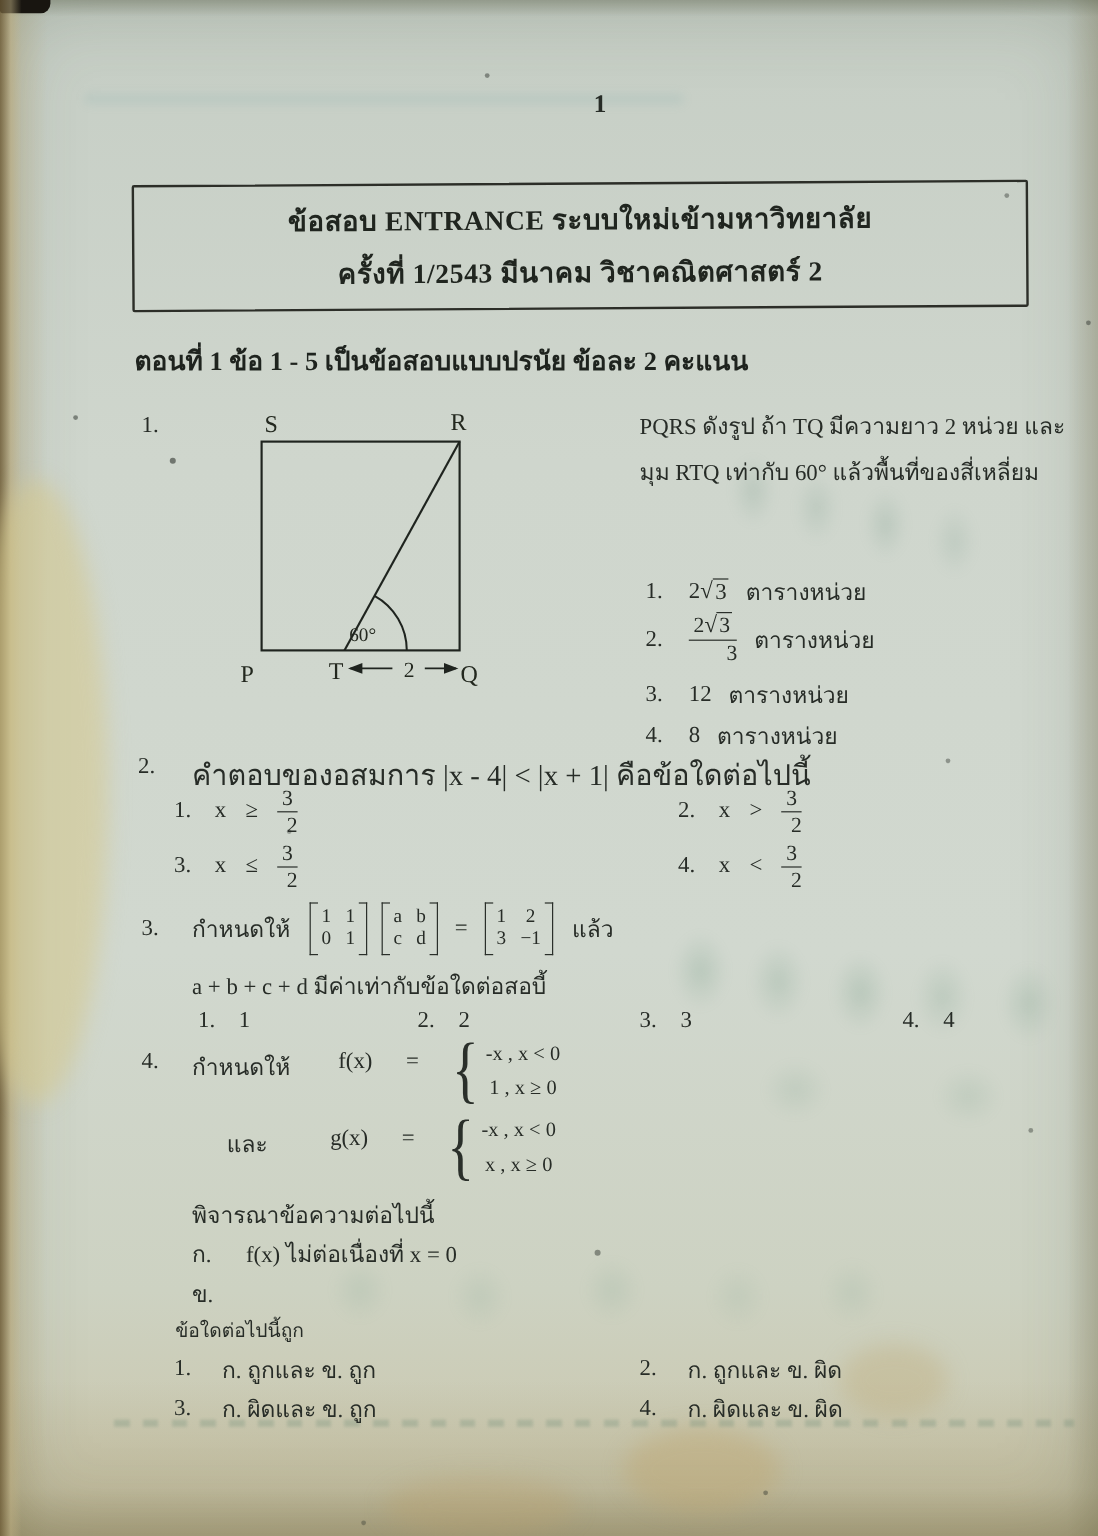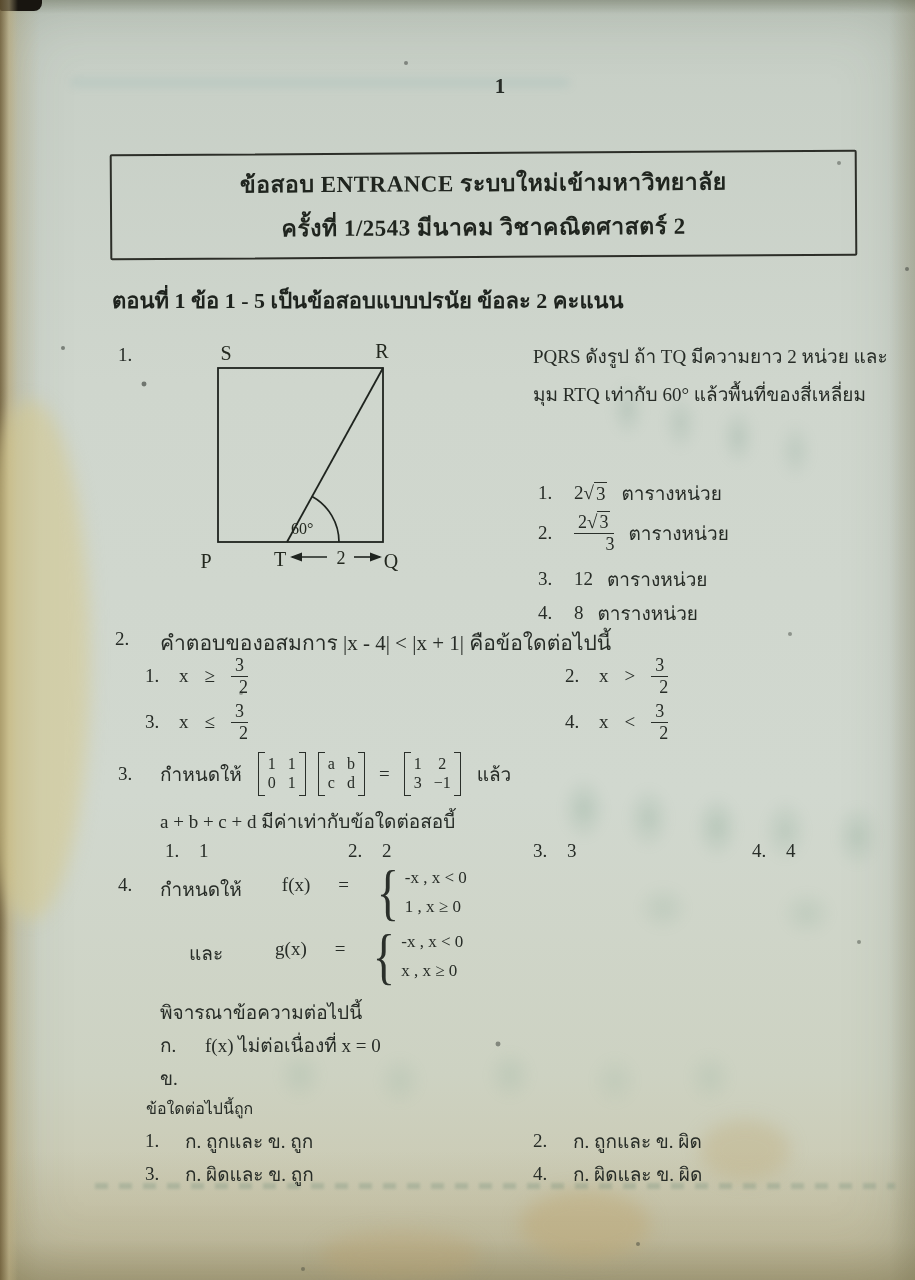--- a/index.html
+++ b/index.html
@@ -32,21 +32,21 @@
   .sq{font-size:19px;}
   .rad{border-top:1.7px solid #2a2f2a;padding:0 2px;}
   
   .mat{display:inline-grid;grid-template-columns:auto auto;column-gap:12px;row-gap:1px;
        padding:3px 10px;position:relative;font-size:16px;line-height:1.15;text-align:center;}
   .mat::before{content:"";position:absolute;top:0;bottom:0;left:0;width:6px;border:1.6px solid #2a2f2a;border-right:none;}
   .mat::after{content:"";position:absolute;top:0;bottom:0;right:0;width:6px;border:1.6px solid #2a2f2a;border-left:none;}
   
   .cases{display:inline-flex;align-items:center;}
   .brace{font-size:62px;font-weight:400;line-height:.85;transform:scaleX(.75);color:#2a2f2a;}
-  .caselines{display:flex;flex-direction:column;gap:9px;font-size:17px;margin-left:2px;}
+  .caselines{display:flex;flex-direction:column;gap:9px;font-size:17px;margin-left:2px;align-items:center;}
   
   .row{display:flex;align-items:center;}
   .qnum{display:inline-block;}
   
   .ghost{position:absolute;filter:blur(4px);opacity:.5;pointer-events:none;}
   .stain{position:absolute;border-radius:50%;filter:blur(9px);pointer-events:none;}
   .specks{position:absolute;top:0;left:0;width:2px;height:2px;border-radius:50%;
     box-shadow:
       405px 62px 0 1px rgba(40,45,40,.45),
       838px 162px 0 1px rgba(40,45,40,.4),
@@ -150,21 +150,21 @@
     <span>12</span>
     <span style="margin-left:14px;">ตารางหน่วย</span>
   </div>
   <div class="abs row" style="left:538px;top:598px;font-size:19px;">
     <span class="qnum" style="width:36px;">4.</span>
     <span>8</span>
     <span style="margin-left:14px;">ตารางหน่วย</span>
   </div>
 
   <div class="abs" style="left:115px;top:628px;font-size:19px;">2.</div>
-  <div class="abs" style="left:160px;top:626px;font-size:21px;">คำตอบของอสมการ  |x - 4|  &lt;  |x + 1|  คือข้อใดต่อไปนี้</div>
+  <div class="abs" style="left:160px;top:626px;font-size:24px;">คำตอบของอสมการ  |x - 4|  &lt;  |x + 1|  คือข้อใดต่อไปนี้</div>
 
   <div class="abs row" style="left:145px;top:656px;font-size:19px;">
     <span style="width:34px;">1.</span>
     <span>x</span>
     <span style="margin:0 16px;">≥</span>
     <span class="frac">
         <span class="fn">3</span>
         <span class="fd">2</span>
       </span>
   </div>

